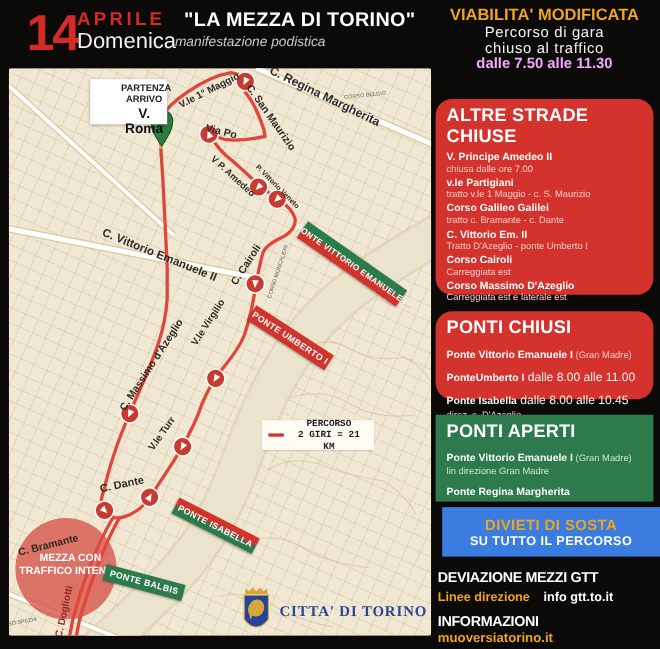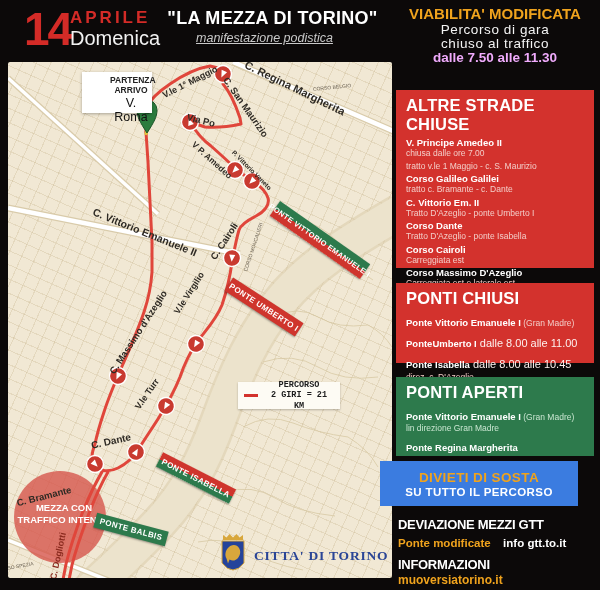--- a/index.html
+++ b/index.html
@@ -6,21 +6,21 @@
   *{box-sizing:border-box;}
   body{font-family:"Liberation Sans", sans-serif;}
   #stage{position:relative;width:600px;height:590px;background:#0c0909;overflow:hidden;}
 
   
   #hdr{position:absolute;left:0;top:0;width:600px;height:62px;}
   .hdr-day{position:absolute;left:24px;top:2px;font-size:46px;font-weight:bold;color:#d42b27;letter-spacing:-2px;}
   .hdr-month{position:absolute;left:70px;top:8px;font-size:17px;font-weight:bold;color:#d42b27;letter-spacing:3px;}
   .hdr-weekday{position:absolute;left:70px;top:27px;font-size:20px;color:#f2f2f2;}
   .hdr-title{position:absolute;left:155px;top:8px;width:235px;text-align:center;font-size:18px;font-weight:bold;color:#fff;letter-spacing:.3px;}
-  .hdr-sub{position:absolute;left:147px;top:31px;width:235px;text-align:center;font-size:12.5px;font-style:italic;color:#c9c9c9;text-decoration:underline;}
+  .hdr-sub{position:absolute;left:159px;top:31px;width:235px;font-size:12.5px;font-style:italic;color:#c9c9c9;}
   .via-title{position:absolute;left:396px;top:5px;width:198px;text-align:center;font-size:15px;font-weight:bold;color:#f0a31d;}
   .via-l1{position:absolute;left:396px;top:22px;width:198px;text-align:center;font-size:13.5px;color:#f4f4f4;letter-spacing:.6px;}
   .via-l2{position:absolute;left:396px;top:36px;width:198px;text-align:center;font-size:13.5px;color:#f4f4f4;letter-spacing:.6px;}
   .via-hours{position:absolute;left:396px;top:50px;width:198px;text-align:center;font-size:13.5px;font-weight:bold;color:#f0abfc;}
 
   
   #map{position:absolute;left:8px;top:62px;width:384px;height:516px;overflow:hidden;border-radius:2px;
     background:
       repeating-linear-gradient(114deg, rgba(201,183,144,.33) 0 1px, transparent 1px 13px),
       repeating-linear-gradient(24deg, rgba(201,183,144,.33) 0 1px, transparent 1px 13px),
@@ -30,45 +30,45 @@
   .tiny{font-weight:normal;color:#6b6254;}
   .banner{position:absolute;display:flex;align-items:center;justify-content:center;color:#fff;font-weight:bold;
     white-space:nowrap;letter-spacing:.4px;z-index:5;box-shadow:0 1px 2px rgba(0,0,0,.35);}
   .b-mixed-gr{background:linear-gradient(#2d7a4c 0 50%, #cf352d 50% 100%);}
   .b-mixed-rg{background:linear-gradient(#cf352d 0 50%, #2d7a4c 50% 100%);}
   .b-closed{background:#cf352d;}
   .b-open{background:#2d7a4c;}
   #startbox{position:absolute;left:74px;top:10px;width:70px;height:41px;background:#fff;z-index:6;
     text-align:center;padding-top:3px;box-shadow:0 1px 3px rgba(0,0,0,.3);padding-left:28px;}
   #startbox .s1{font-size:8.5px;font-weight:bold;color:#222;line-height:1.2;}
-  #startbox .s2{font-size:12.5px;font-weight:normal;color:#111;margin-top:1px;}
+  #startbox .s2{font-size:12.5px;font-weight:bold;color:#111;margin-top:1px;}
   #legend{position:absolute;left:230px;top:320px;width:102px;height:27px;background:#fdfbf4;z-index:6;
     display:flex;align-items:center;padding:0 6px;box-shadow:0 1px 2px rgba(0,0,0,.25);}
   #legend .dash{width:14px;height:3px;background:#d3322d;margin-right:6px;flex:0 0 auto;}
   #legend .ltxt{font-size:8.5px;font-weight:bold;color:#1d1d1d;line-height:1.2;text-align:center;flex:1;font-family:Liberation Mono, monospace;}
   #zonatxt{position:absolute;left:56px;top:452px;transform:translate(-50%,-50%);z-index:4;
     font-size:9.5px;font-weight:bold;color:#fff;text-align:center;line-height:1.25;white-space:nowrap;}
   #logo{position:absolute;left:208px;top:471px;z-index:6;display:flex;align-items:center;}
   #logo .lg-text{font-family:"Liberation Serif", serif;font-size:13.5px;font-weight:bold;color:#2a4596;
     letter-spacing:.8px;margin-left:4px;}
 
   
   .panel{position:absolute;left:396px;width:198px;padding:6px 10px;color:#fff;}
   .panel h2{margin:0 0 4px;font-size:16.5px;font-weight:bold;letter-spacing:.2px;color:#fff;}
-  .p-red{background:#d3322d;}
+  .p-red{background:#d3322d;border-radius:15px;}
   .p-green{background:#2d7a4c;}
   .item{margin-bottom:3px;line-height:1.14;}
   .nm{font-size:9.5px;font-weight:bold;color:#fff;}
   .sfx-lt{font-size:8.5px;color:#f3cdc8;}
   .sfx-wt{font-size:11px;color:#fdf1ef;}
   .sfx-gn{font-size:8.5px;color:#c9e6d1;}
   .dt{font-size:8.5px;color:#f3cdc8;}
   .dt-gn{font-size:8.5px;color:#c9e6d1;}
   .dt:empty,.dt-gn:empty,.sfx-lt:empty,.sfx-wt:empty,.sfx-gn:empty{display:none;}
-  #panel-divieti{position:absolute;left:380px;top:461px;width:198px;height:45px;background:#3b7ce0;
+  #panel-divieti{position:absolute;left:402px;top:461px;width:198px;height:45px;background:#3b7ce0;
     display:flex;flex-direction:column;align-items:center;justify-content:center;}
   #panel-divieti .d1{font-size:13.5px;font-weight:bold;color:#f0a31d;letter-spacing:.4px;}
   #panel-divieti .d2{font-size:11.5px;font-weight:bold;color:#fff;letter-spacing:.4px;margin-top:1px;}
   #footer{position:absolute;left:398px;top:517px;width:196px;}
   #footer .f-title{font-size:13px;font-weight:bold;color:#fff;letter-spacing:-.3px;}
   #footer .f-row{margin-top:1px;}
   #footer .f-orange{font-size:11.5px;font-weight:bold;color:#f0a31d;}
   #footer .f-white{font-size:11.5px;font-weight:bold;color:#fff;margin-left:8px;}
   #footer .f-title2{font-size:13px;font-weight:bold;color:#fff;margin-top:6px;letter-spacing:-.3px;}
   #footer .f-site{font-size:12px;font-weight:bold;color:#f0a31d;margin-top:1px;}
@@ -228,33 +228,30 @@
     </div>
   </div>
 
   <div class="panel p-red" style="top:90px;height:178px;">
     <h2>ALTRE STRADE CHIUSE</h2>
     <div class="item">
         <div class="nm">V. Principe Amedeo II</div>
         <div class="dt">chiusa dalle ore 7.00</div>
       </div>
     <div class="item">
+        <div class="nm">v.le Partigiani</div>
         <div class="dt">tratto v.le 1 Maggio - c. S. Maurizio</div>
       </div>
     <div class="item">
         <div class="nm">Corso Galileo Galilei</div>
         <div class="dt">tratto c. Bramante - c. Dante</div>
       </div>
     <div class="item">
         <div class="nm">C. Vittorio Em. II</div>
         <div class="dt">Tratto D'Azeglio - ponte Umberto I</div>
-      </div>
-    <div class="item">
-        <div class="nm">Corso Dante</div>
-        <div class="dt">Tratto D'Azeglio - ponte Isabella</div>
       </div>
     <div class="item">
         <div class="nm">Corso Cairoli</div>
         <div class="dt">Carreggiata est</div>
       </div>
     <div class="item">
         <div class="nm">Corso Massimo D'Azeglio</div>
         <div class="dt">Carreggiata est e laterale est</div>
       </div>
   </div>
@@ -286,20 +283,20 @@
   </div>
 
   <div id="panel-divieti">
     <div class="d1">DIVIETI DI SOSTA</div>
     <div class="d2">SU TUTTO IL PERCORSO</div>
   </div>
 
   <div id="footer">
     <div class="f-title">DEVIAZIONE MEZZI GTT</div>
     <div class="f-row">
-      <span class="f-orange">Ponte modificate</span>
+      <span class="f-orange">Linee direzione</span>
       <span class="f-white">info gtt.to.it</span>
     </div>
     <div class="f-title2">INFORMAZIONI</div>
     <div class="f-site">muoversiatorino.it</div>
   </div>
 
 </div>
 
 </body></html>

